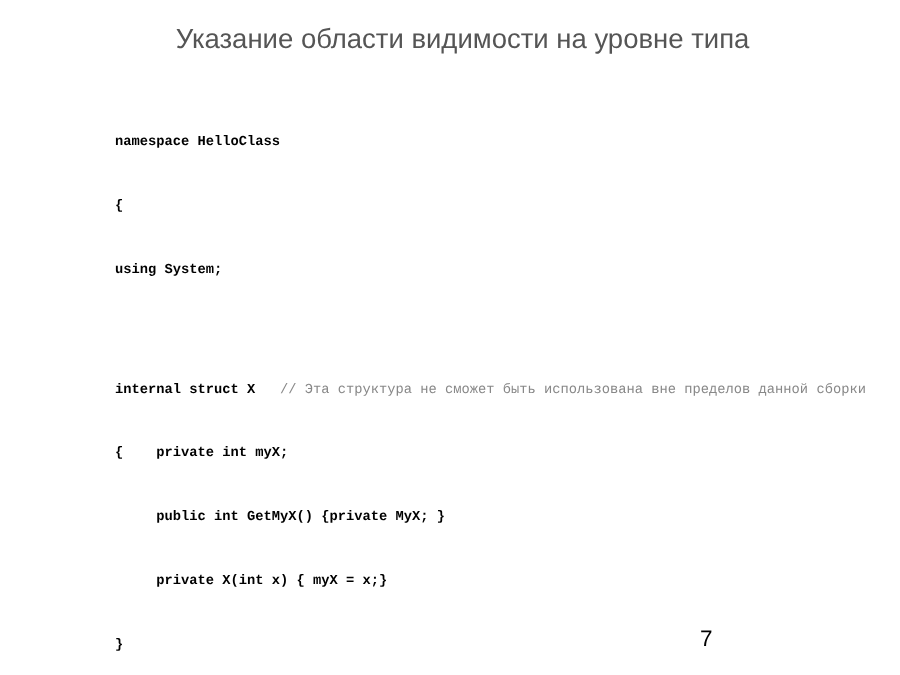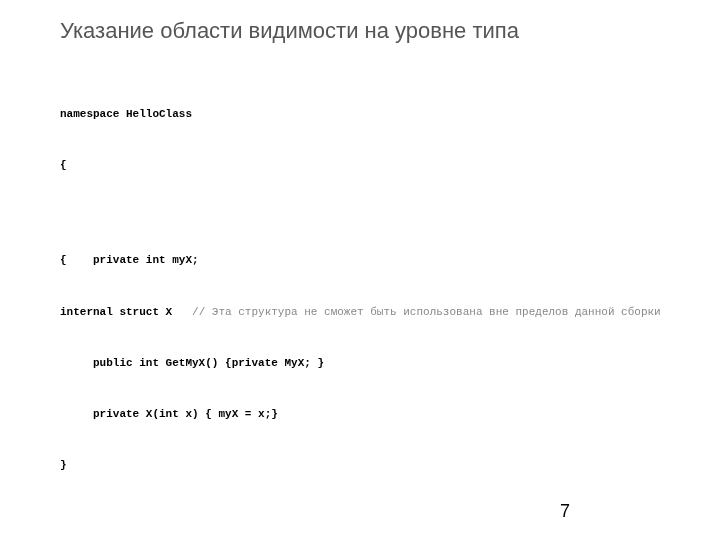--- a/index.html
+++ b/index.html
@@ -13,52 +13,54 @@
     box-sizing: border-box;
   }
   .slide {
     padding: 18px 40px 0 60px;
   }
   .title {
     font-size: 22px;
     color: #555555;
     font-weight: normal;
     margin-bottom: 28px;
+    text-align: center;
   }
   .code {
     font-family: "Courier New", monospace;
     font-size: 11px;
     line-height: 1.55;
     color: #000000;
     white-space: pre;
   }
-  .bold { font-weight: bold; }
+  .bold { font-weight: bold; margin-left: 32px; }
   .comment { color: #888888; font-weight: normal; }
   .gap { height: 10px; }
   .pagenum {
     position: absolute;
     bottom: 18px;
     right: 150px;
     font-size: 18px;
     color: #000000;
     font-family: Arial, sans-serif;
   }
 </style>
 </head>
 <body>
 
 <div class="slide">
   <div class="title">Указание области видимости на уровне типа</div>
 
   <div class="code">
     <div><span class="bold">namespace HelloClass</span></div>
     <div><span class="bold">{</span></div>
+    <div><span class="bold">using System;</span></div>
     <div class="gap"></div>
+    <div><span class="bold">internal struct X   </span><span class="comment">// Эта структура не сможет быть использована вне пределов данной сборки</span></div>
     <div><span class="bold">{    private int myX;</span></div>
-    <div><span class="bold">internal struct X   </span><span class="comment">// Эта структура не сможет быть использована вне пределов данной сборки</span></div>
     <div><span class="bold">     public int GetMyX() {private MyX; }</span></div>
     <div><span class="bold">     private X(int x) { myX = x;}</span></div>
     <div><span class="bold">}</span></div>
     
     
     
     
     
     
     

